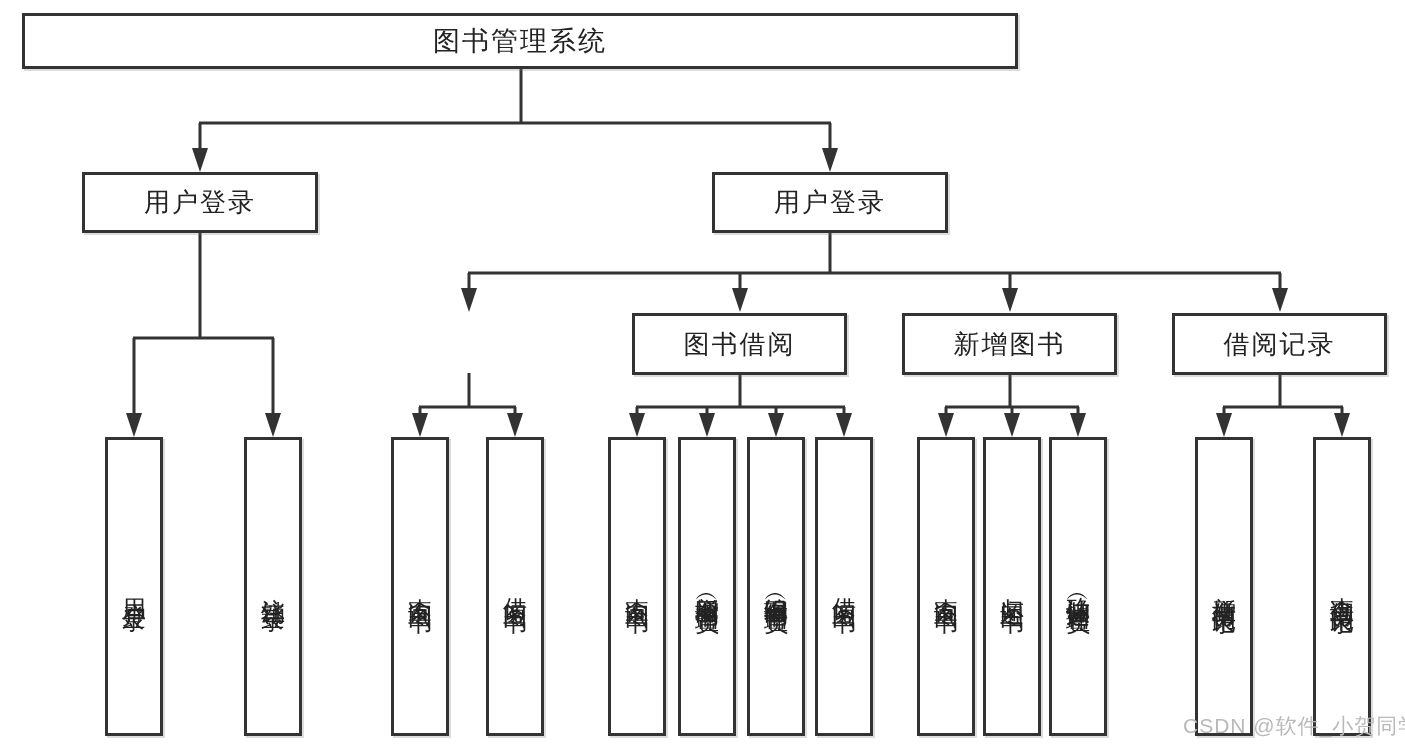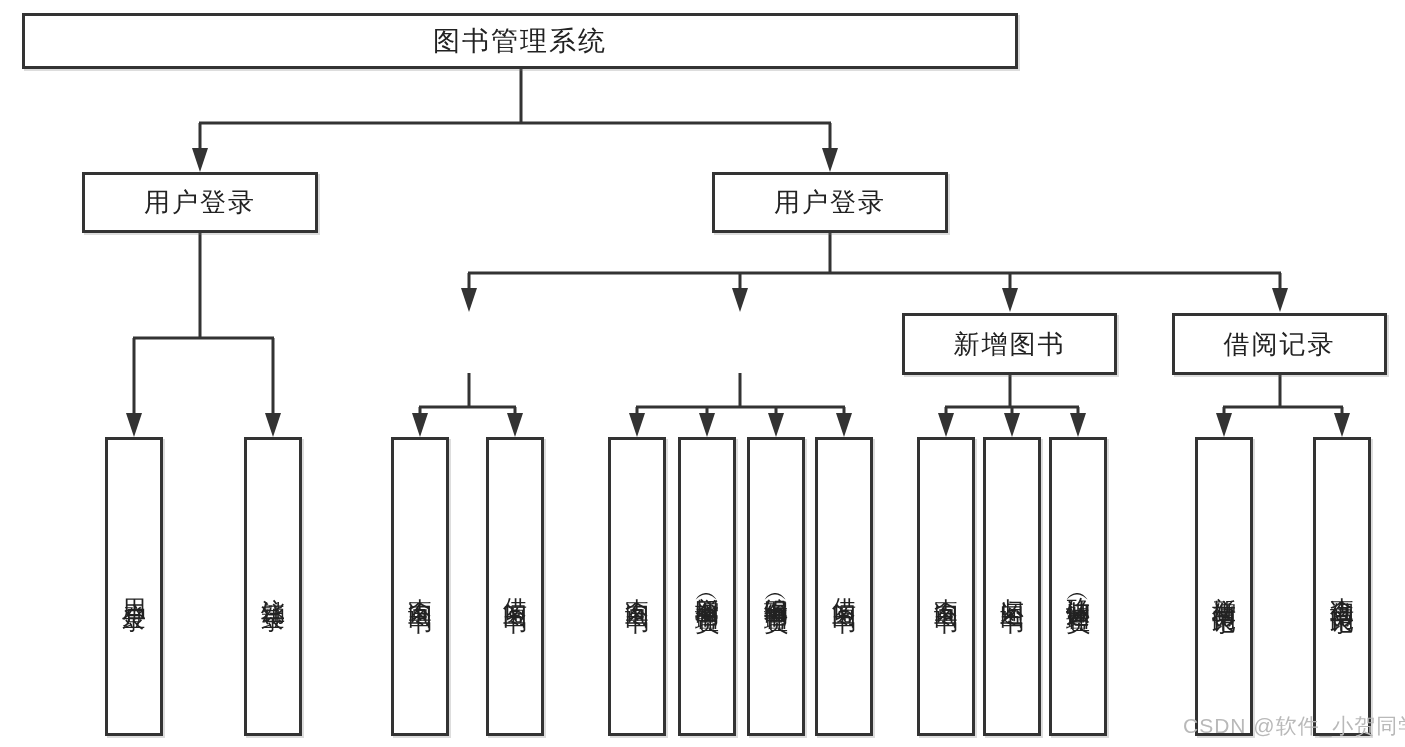--- a/index.html
+++ b/index.html
@@ -69,20 +69,21 @@
              M938 413L954 413L946 437Z M1004 413L1020 413L1012 437Z
              M1070 413L1086 413L1078 437Z
              M1216 413L1232 413L1224 437Z M1334 413L1350 413L1342 437Z" fill="#333333" stroke="none"></path>
   </svg>
 
   <div class="box root" style="left:22px;top:13px;width:996px;height:56px;">图书管理系统</div>
 
   <div class="box" style="left:82px;top:172px;width:236px;height:61px;">用户登录</div>
   <div class="box" style="left:712px;top:172px;width:236px;height:61px;">用户登录</div>
 
+  <div class="box" style="left:632px;top:313px;width:215px;height:62px;">图书借阅</div>
   <div class="box" style="left:902px;top:313px;width:215px;height:62px;">新增图书</div>
   <div class="box" style="left:1172px;top:313px;width:215px;height:62px;">借阅记录</div>
 
   <div class="leaf" style="left:105px;top:437px;width:58px;height:299px;">用户登录</div>
   <div class="leaf" style="left:244px;top:437px;width:58px;height:299px;">注销登录</div>
 
   <div class="leaf" style="left:391px;top:437px;width:58px;height:299px;">查询图书</div>
   <div class="leaf" style="left:486px;top:437px;width:58px;height:299px;">借阅图书</div>
 
   <div class="leaf" style="left:608px;top:437px;width:58px;height:299px;">查询图书</div>

